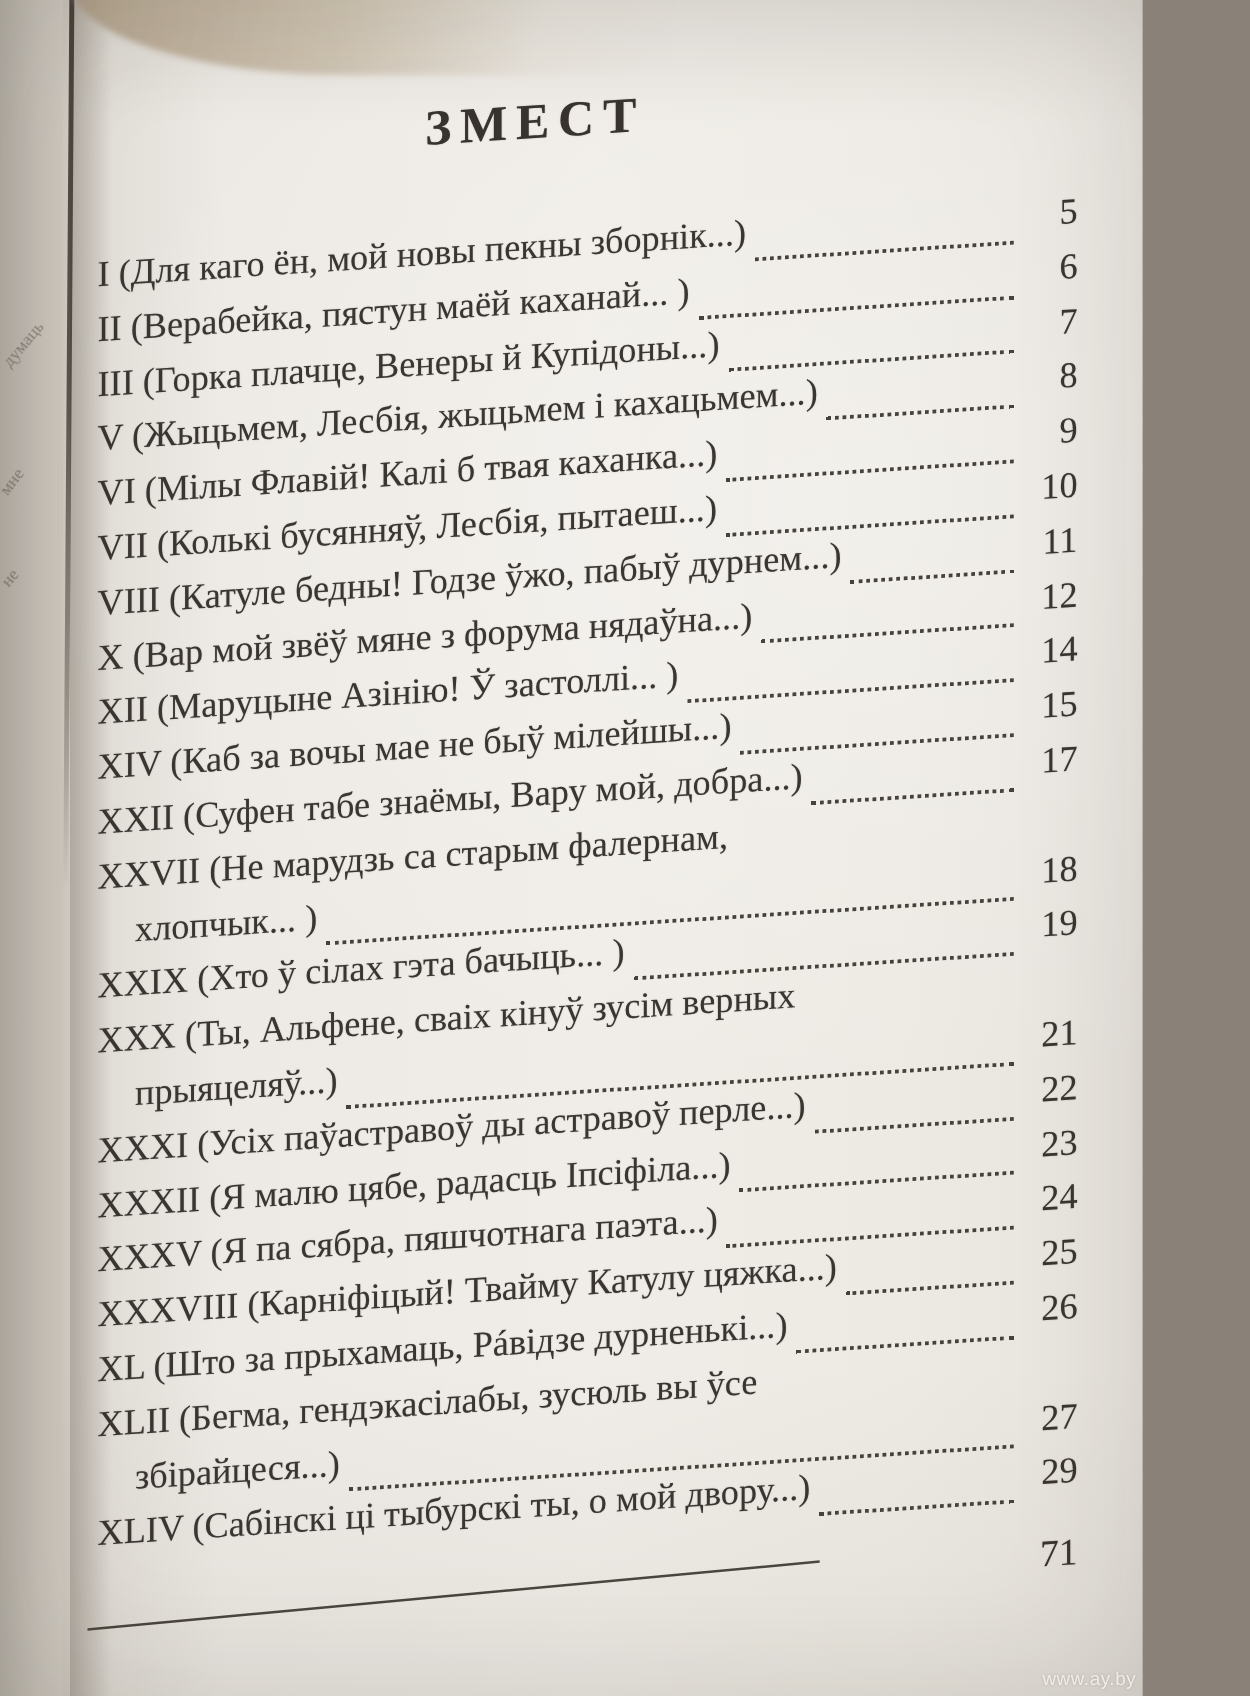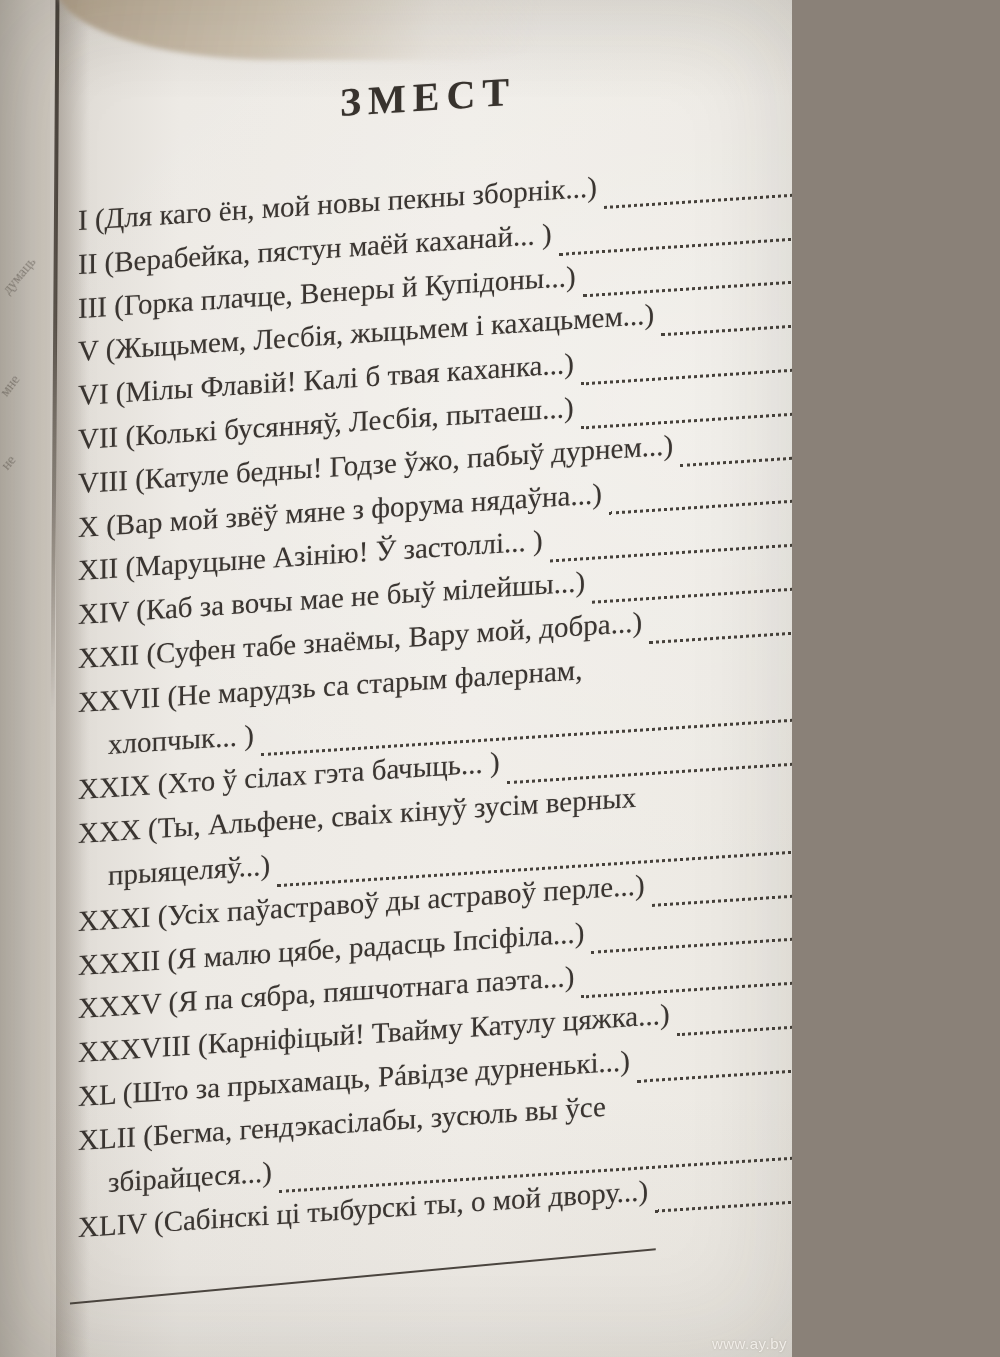--- a/index.html
+++ b/index.html
@@ -1,17 +1,17 @@
 <!DOCTYPE html>
 <html><head>
 <meta charset="utf-8">
 <style>
   html,body { margin:0; padding:0; background:#8a8178; }
   .photo {
-    position:relative; width:792px; height:1357px; overflow:hidden;
+    position:relative; width:914px; height:1357px; overflow:hidden;
     font-family:"Liberation Serif", serif; 
   }
   
   .desk {
     position:absolute; inset:0;
     background:
       repeating-linear-gradient(115deg,
         rgba(255,255,255,.22) 0 3px, rgba(255,255,255,0) 3px 8px,
         rgba(110,96,78,.16) 8px 11px, rgba(110,96,78,0) 11px 17px),
       linear-gradient(180deg,#a89e92 0%, #b2a89b 40%, #c0b7aa 100%);

